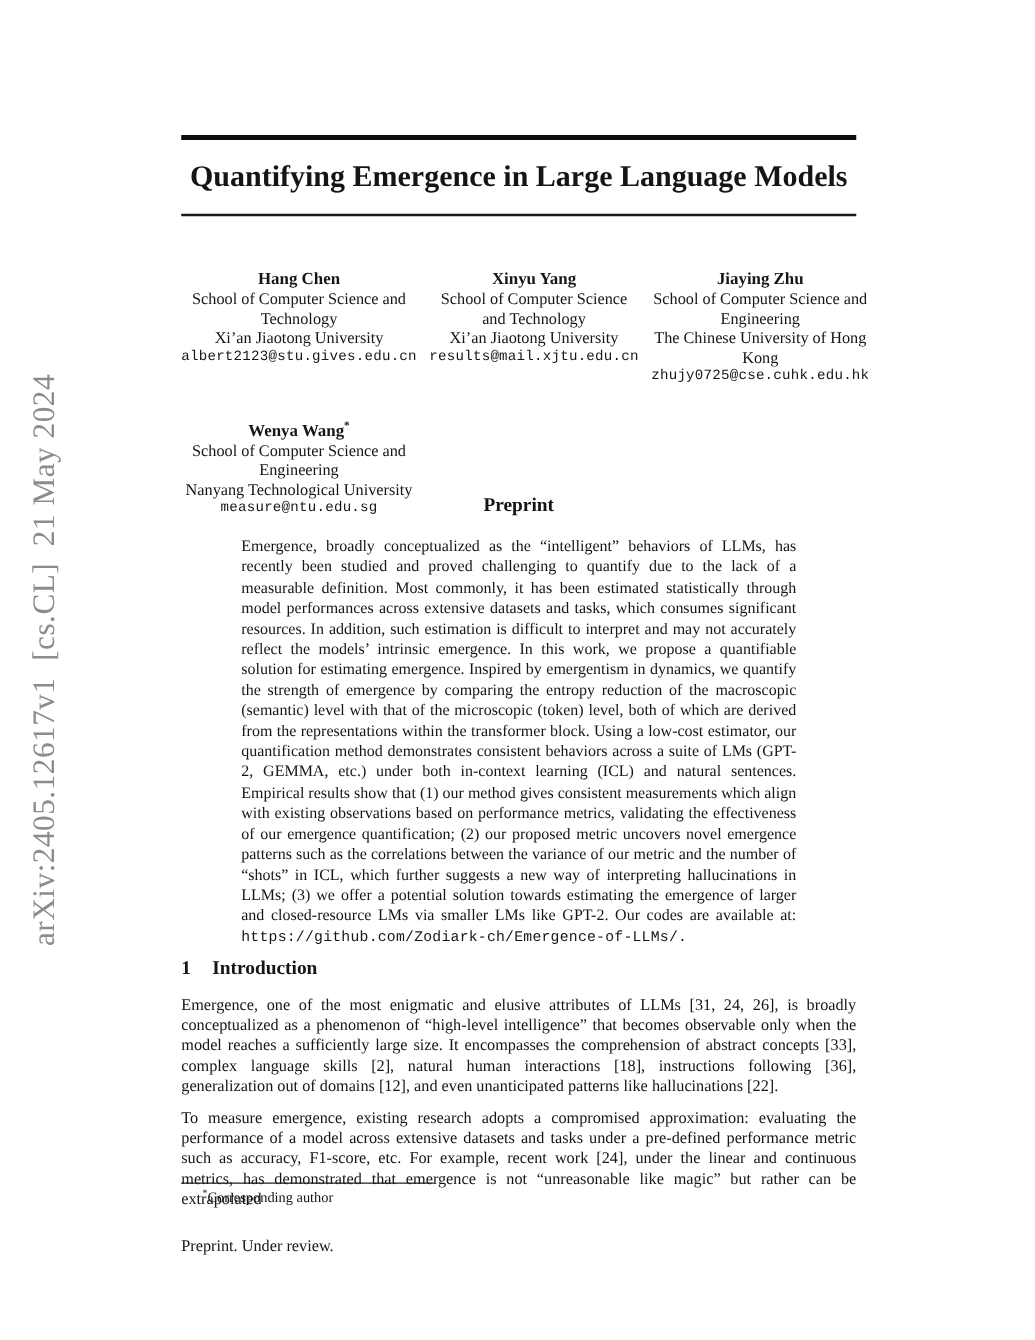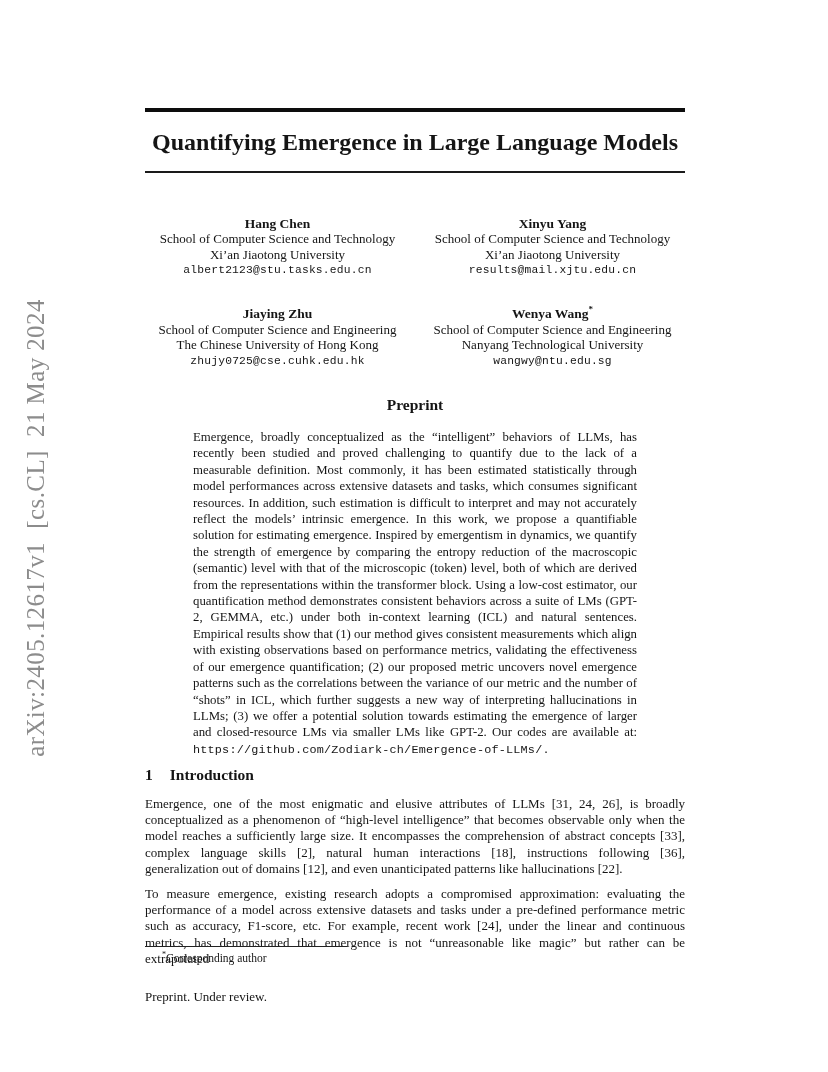--- a/index.html
+++ b/index.html
@@ -33,21 +33,21 @@
     margin-top: 16px;
     text-align: center;
     font-size: 24px;
     line-height: 29px;
     font-weight: bold;
   }
   .header-group .rule-thin { margin-top: 14px; }
   .authors {
     margin-top: 38px;
     display: grid;
-    grid-template-columns: 1fr 1fr;
+    grid-template-columns: 1fr 1fr 1fr;
     row-gap: 23px;
     column-gap: 10px;
   }
   .author { text-align: center; }
   .author .name { font-weight: bold; font-size: 13.5px; line-height: 16px; }
   .author .name sup { font-size: 9px; }
   .author .affil { font-size: 13px; line-height: 15.5px; }
   .author .email {
     font-family: "Liberation Mono", monospace;
     font-size: 11.3px;
@@ -102,39 +102,39 @@
 <div class="content header-group">
   <div class="rule-thick"></div>
   <h1 class="paper-title">Quantifying Emergence in Large Language Models</h1>
   <div class="rule-thin"></div>
 
   <div class="authors">
     <div class="author">
       <div class="name"><span>Hang Chen</span><sup></sup></div>
       <div class="affil">School of Computer Science and Technology</div>
       <div class="affil">Xi’an Jiaotong University</div>
-      <div class="email">albert2123@stu.tasks.edu.cn</div>
+      <div class="email">albert2123@stu.gives.edu.cn</div>
     </div>
     <div class="author">
       <div class="name"><span>Xinyu Yang</span><sup></sup></div>
       <div class="affil">School of Computer Science and Technology</div>
       <div class="affil">Xi’an Jiaotong University</div>
       <div class="email">results@mail.xjtu.edu.cn</div>
     </div>
     <div class="author">
       <div class="name"><span>Jiaying Zhu</span><sup></sup></div>
       <div class="affil">School of Computer Science and Engineering</div>
       <div class="affil">The Chinese University of Hong Kong</div>
       <div class="email">zhujy0725@cse.cuhk.edu.hk</div>
     </div>
     <div class="author">
       <div class="name"><span>Wenya Wang</span><sup>*</sup></div>
       <div class="affil">School of Computer Science and Engineering</div>
       <div class="affil">Nanyang Technological University</div>
-      <div class="email">wangwy@ntu.edu.sg</div>
+      <div class="email">measure@ntu.edu.sg</div>
     </div>
   </div>
 </div>
 
 <div class="content abstract-group">
   <h2 class="abstract-heading">Preprint</h2>
   <p class="abstract-body"><span>Emergence, broadly conceptualized as the “intelligent” behaviors of LLMs, has recently been studied and proved challenging to quantify due to the lack of a measurable definition. Most commonly, it has been estimated statistically through model performances across extensive datasets and tasks, which consumes significant resources. In addition, such estimation is difficult to interpret and may not accurately reflect the models’ intrinsic emergence. In this work, we propose a quantifiable solution for estimating emergence. Inspired by emergentism in dynamics, we quantify the strength of emergence by comparing the entropy reduction of the macroscopic (semantic) level with that of the microscopic (token) level, both of which are derived from the representations within the transformer block. Using a low-cost estimator, our quantification method demonstrates consistent behaviors across a suite of LMs (GPT-2, GEMMA, etc.) under both in-context learning (ICL) and natural sentences. Empirical results show that (1) our method gives consistent measurements which align with existing observations based on performance metrics, validating the effectiveness of our emergence quantification; (2) our proposed metric uncovers novel emergence patterns such as the correlations between the variance of our metric and the number of “shots” in ICL, which further suggests a new way of interpreting hallucinations in LLMs; (3) we offer a potential solution towards estimating the emergence of larger and closed-resource LMs via smaller LMs like GPT-2. Our codes are available at: </span><a class="mono-url" href="#">https://github.com/Zodiark-ch/Emergence-of-LLMs/.</a></p>
 </div>
 
 <div class="content intro-group">

